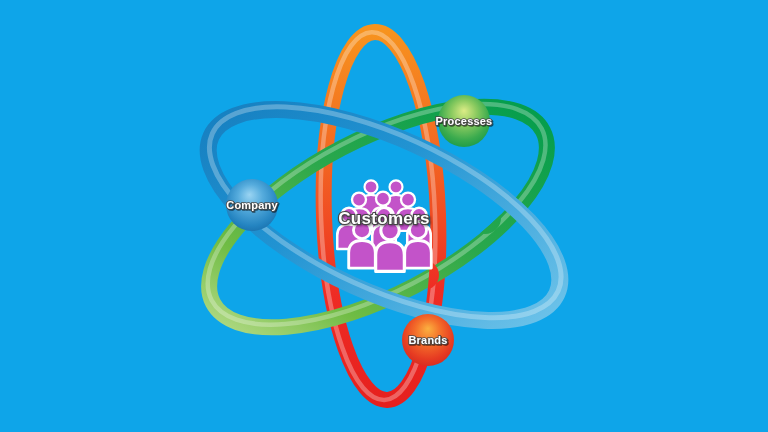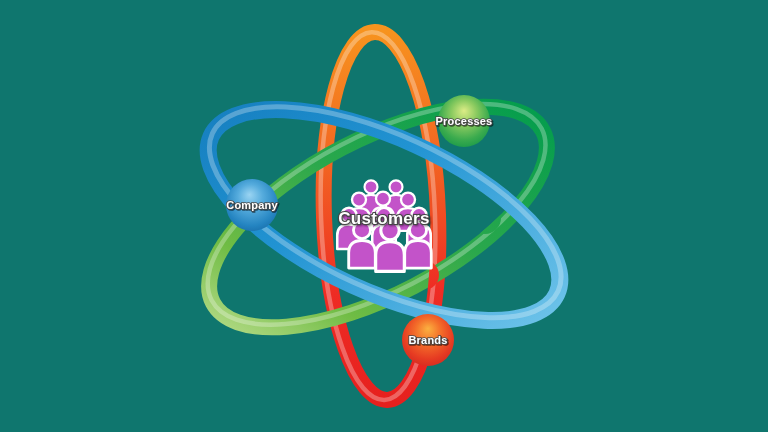--- a/index.html
+++ b/index.html
@@ -1,18 +1,18 @@
 <!DOCTYPE html>
 <html><head>
 <meta charset="utf-8">
 <style>
   html, body { margin: 0; padding: 0; background: #ffffff; }
   .stage {
     width: 768px; height: 432px; position: relative;
-    background: #0f766e; overflow: hidden;
+    background: #0ea5e9; overflow: hidden;
     font-family: "Liberation Sans", sans-serif;
   }
   svg { display: block; }
   .ball-label {
     font-family: "Liberation Sans", sans-serif;
     font-size: 11px; font-weight: bold;
     fill: #ffffff; stroke: #4a4a4a; stroke-width: 1.7px;
     paint-order: stroke; text-anchor: middle;
     filter: drop-shadow(1px 1.2px 0.6px rgba(0,0,0,0.55));
     letter-spacing: 0.2px;

